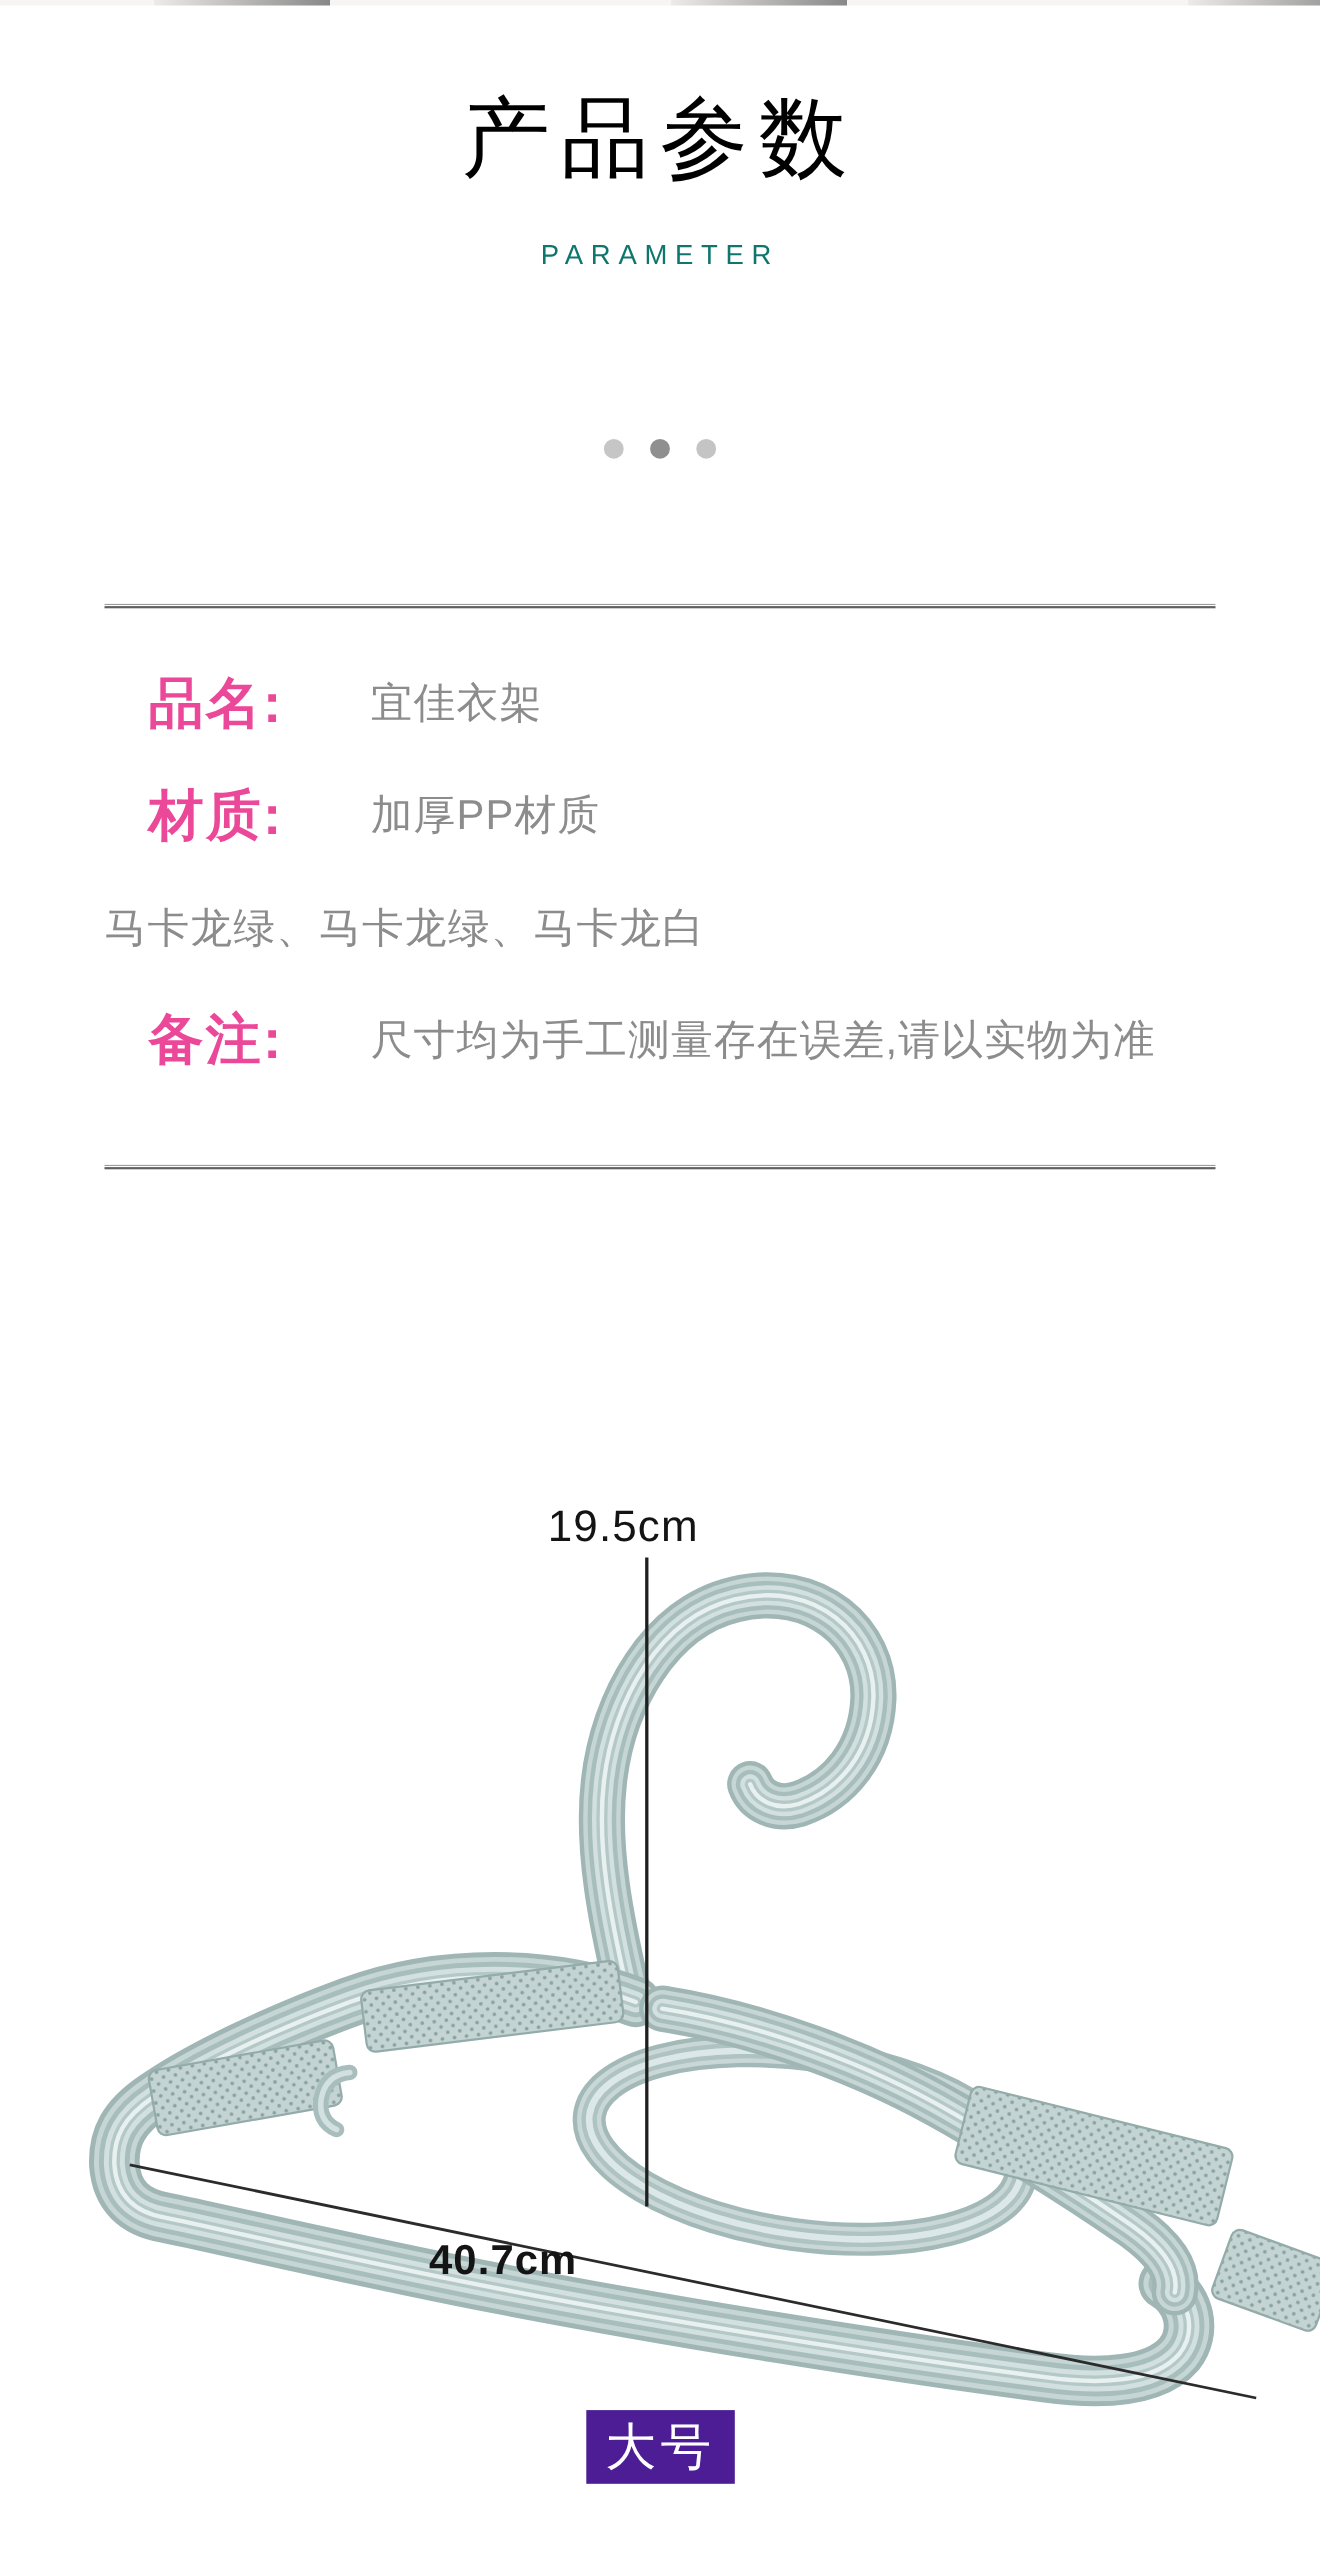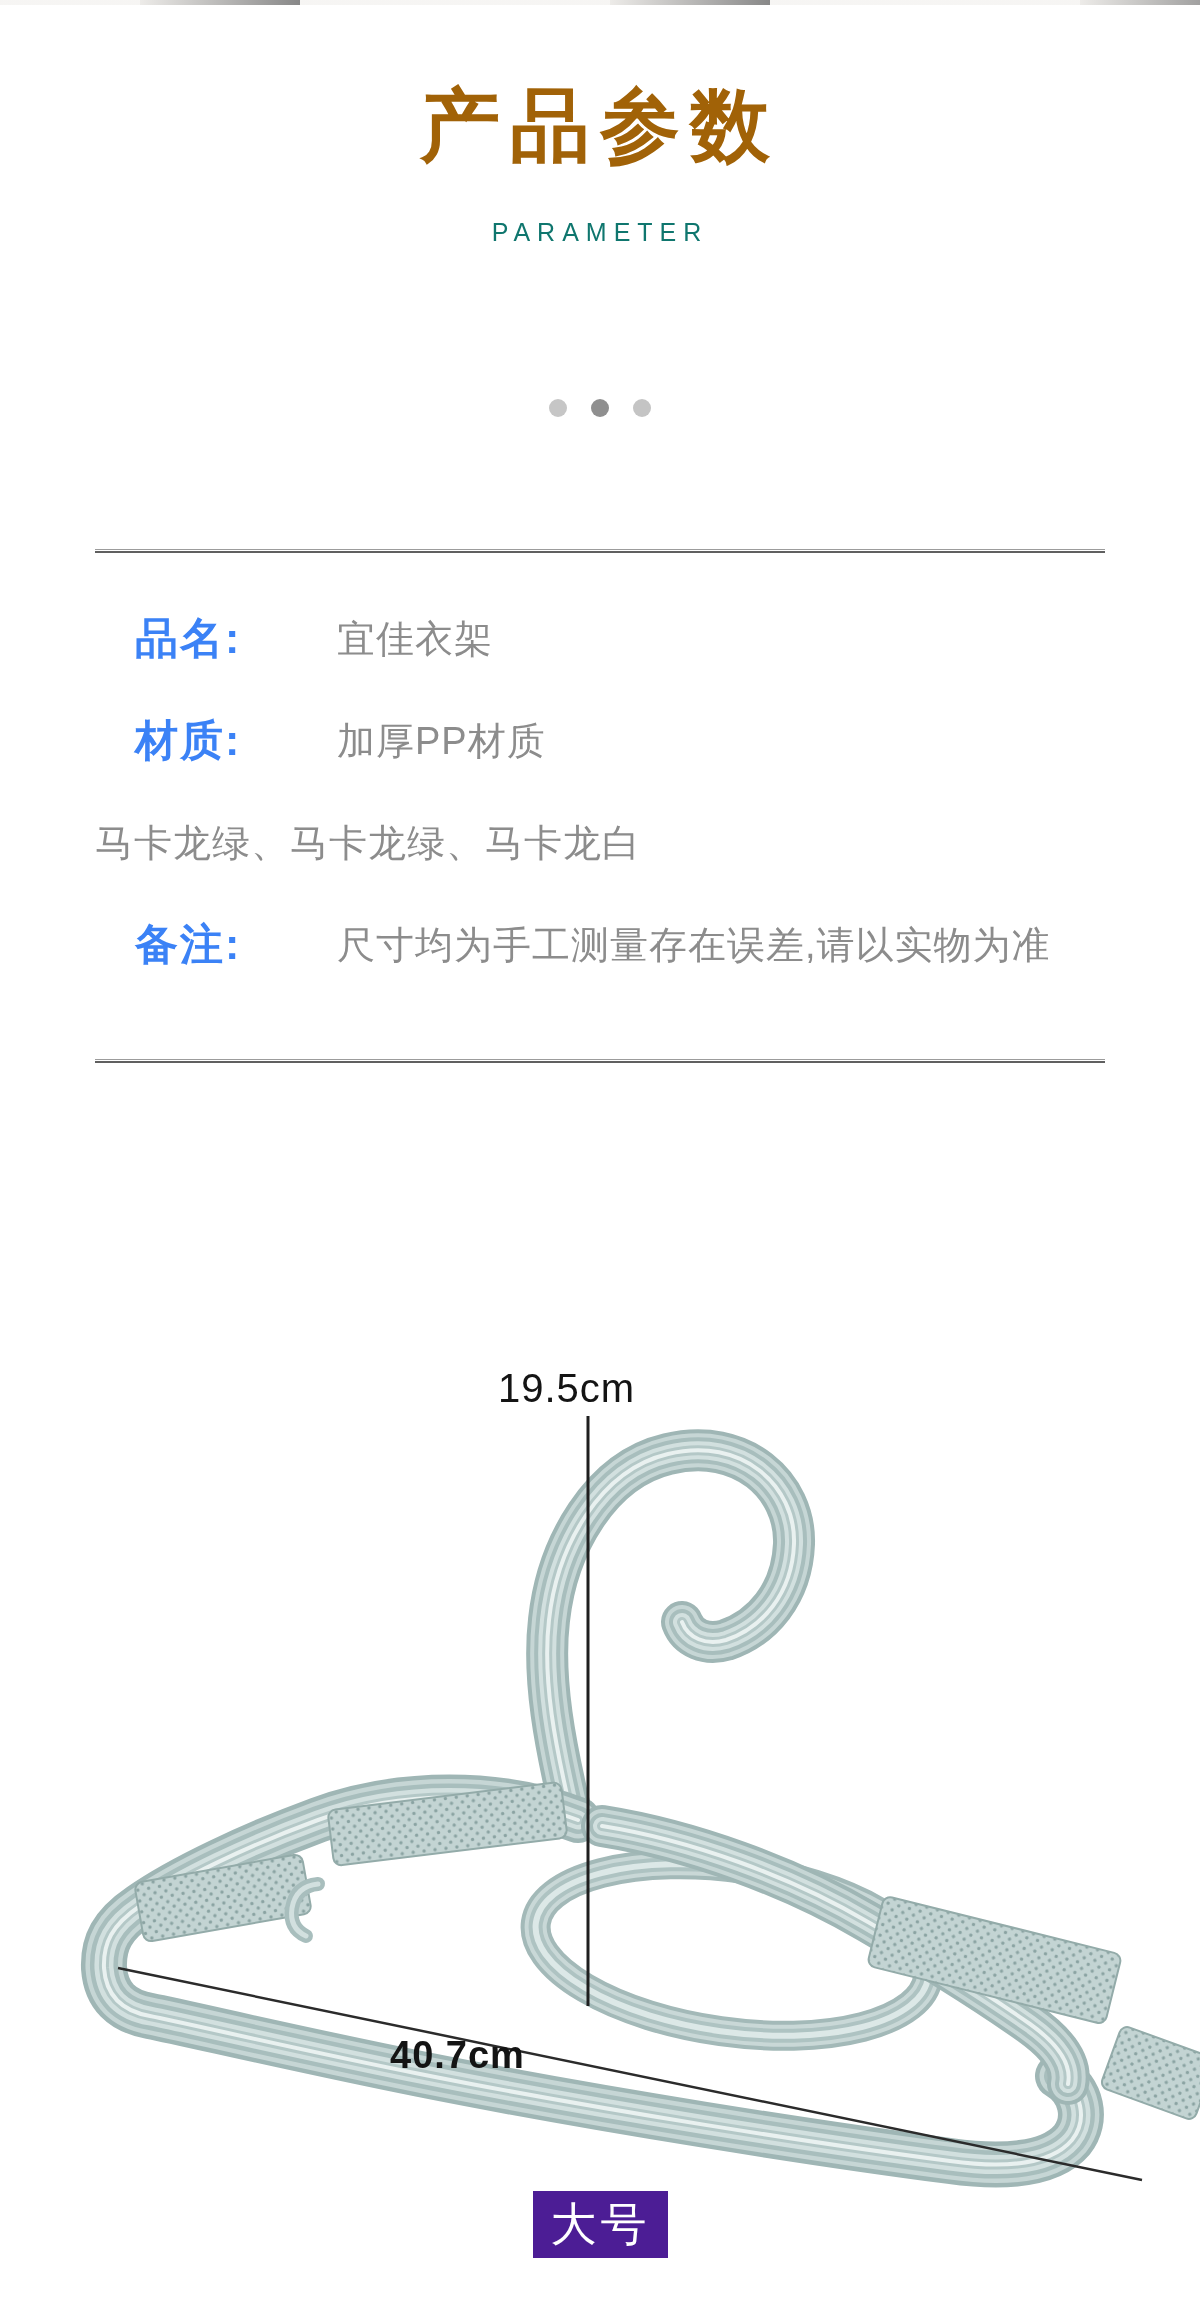--- a/index.html
+++ b/index.html
@@ -15,21 +15,21 @@
   .top-strip{
     position:absolute;top:0;left:0;width:1200px;height:5px;
     background:repeating-linear-gradient(90deg,
       #efedea 0px,#efedea 140px,
       #dedbd6 140px,#262626 300px,
       #efedea 300px,#efedea 470px);
     opacity:.55;
   }
   .header{position:absolute;top:86px;left:0;width:1200px;text-align:center;}
   .page-title{
-    font-size:80px;font-weight:bold;color:#a16207;
+    font-size:80px;font-weight:normal;color:#000000;
     letter-spacing:10px;line-height:1;margin:0;
   }
   .page-subtitle{
     margin-top:52px;font-size:25px;color:#0f766e;
     letter-spacing:7px;font-weight:500;text-align:center;
   }
   .dots{position:absolute;top:399px;left:0;width:1200px;
     display:flex;justify-content:center;align-items:center;gap:24px;}
   .dot{width:18px;height:18px;border-radius:50%;display:inline-block;}
   .rule{
@@ -37,21 +37,21 @@
     border-top:1px solid #9c9c9c;
     border-bottom:2px solid #606060;
     margin:0 95px;background:#fff;padding-top:1px;
   }
   .rule1{position:absolute;top:549px;left:0;right:0;}
   .rule2{position:absolute;top:1059px;left:0;right:0;}
   .spec{position:absolute;top:588px;left:95px;width:1010px;}
   .spec-row{display:flex;align-items:center;height:102px;}
   .spec-label{
     width:242px;padding-left:40px;box-sizing:border-box;
-    font-size:43px;font-weight:bold;color:#3b82f6;letter-spacing:2px;
+    font-size:50px;font-weight:bold;color:#ec4899;letter-spacing:2px;
   }
   .spec-value{font-size:38px;color:#8c8c8c;letter-spacing:1px;}
   
   .figure{position:absolute;top:1328px;left:0;width:1200px;height:1019px;}
   .figure svg{position:absolute;top:0;left:0;}
   .dim-height{
     position:absolute;left:498px;top:38px;
     font-size:40px;color:#141414;letter-spacing:1px;
   }
   .dim-width{

